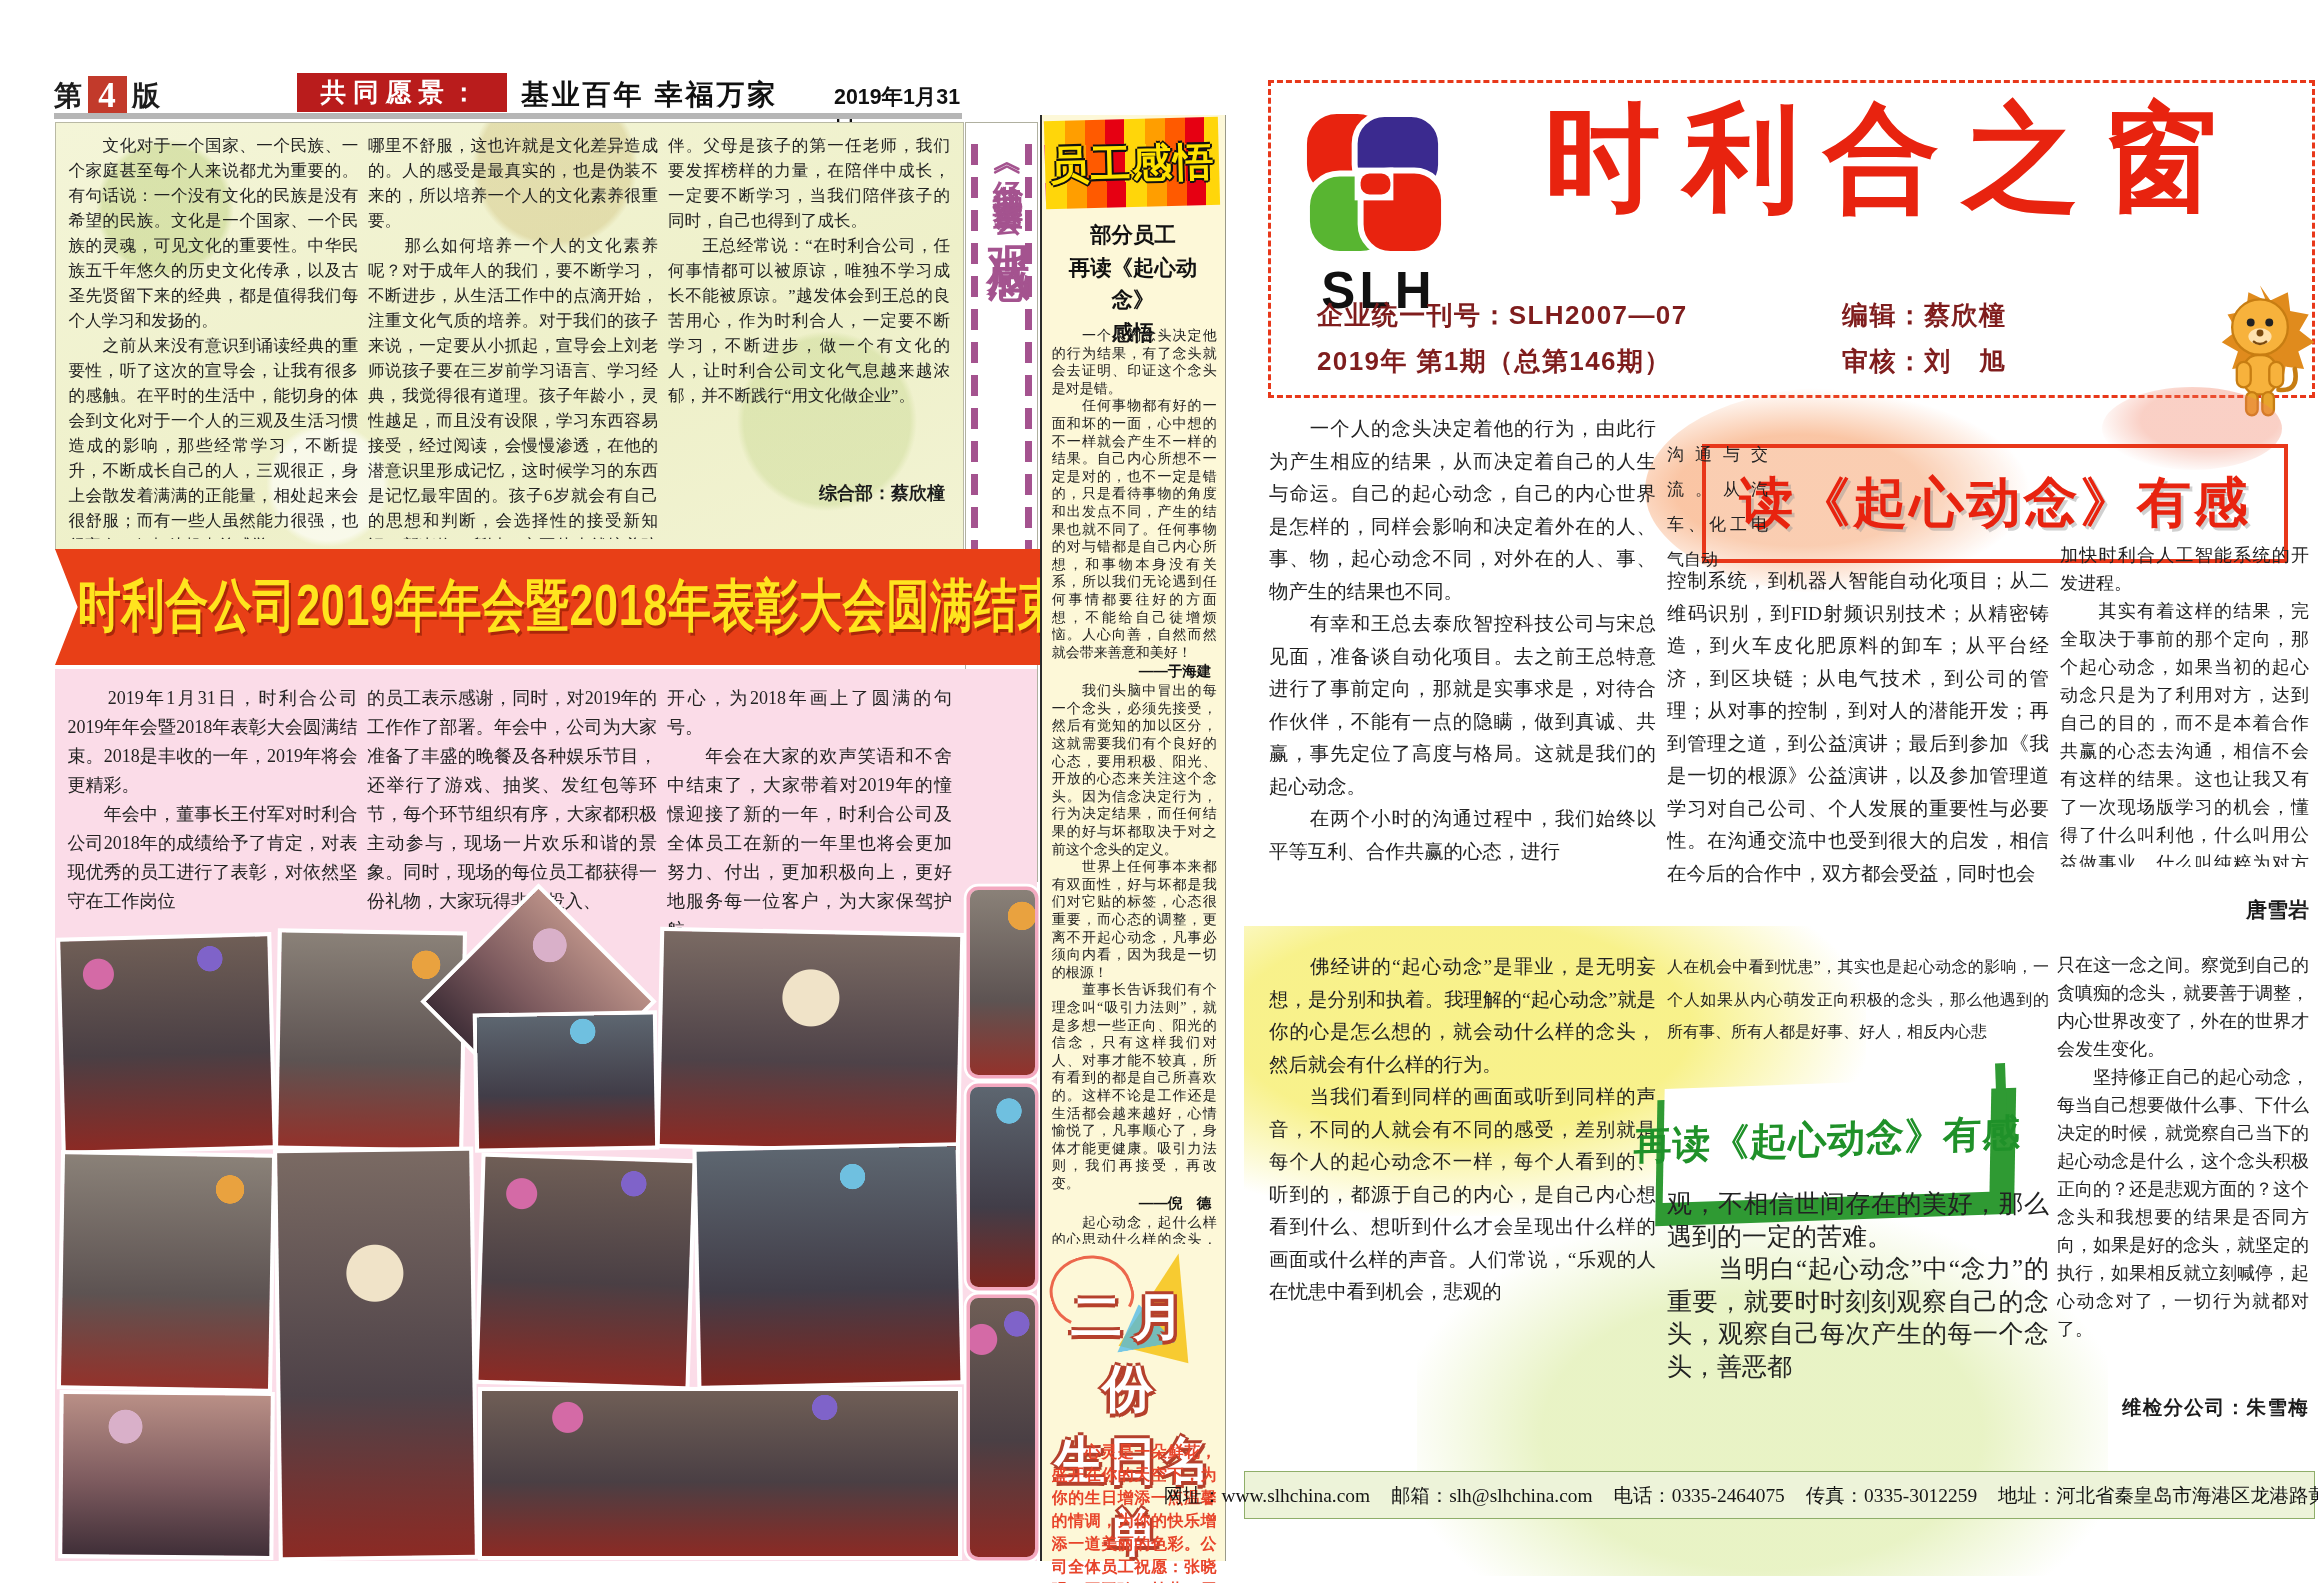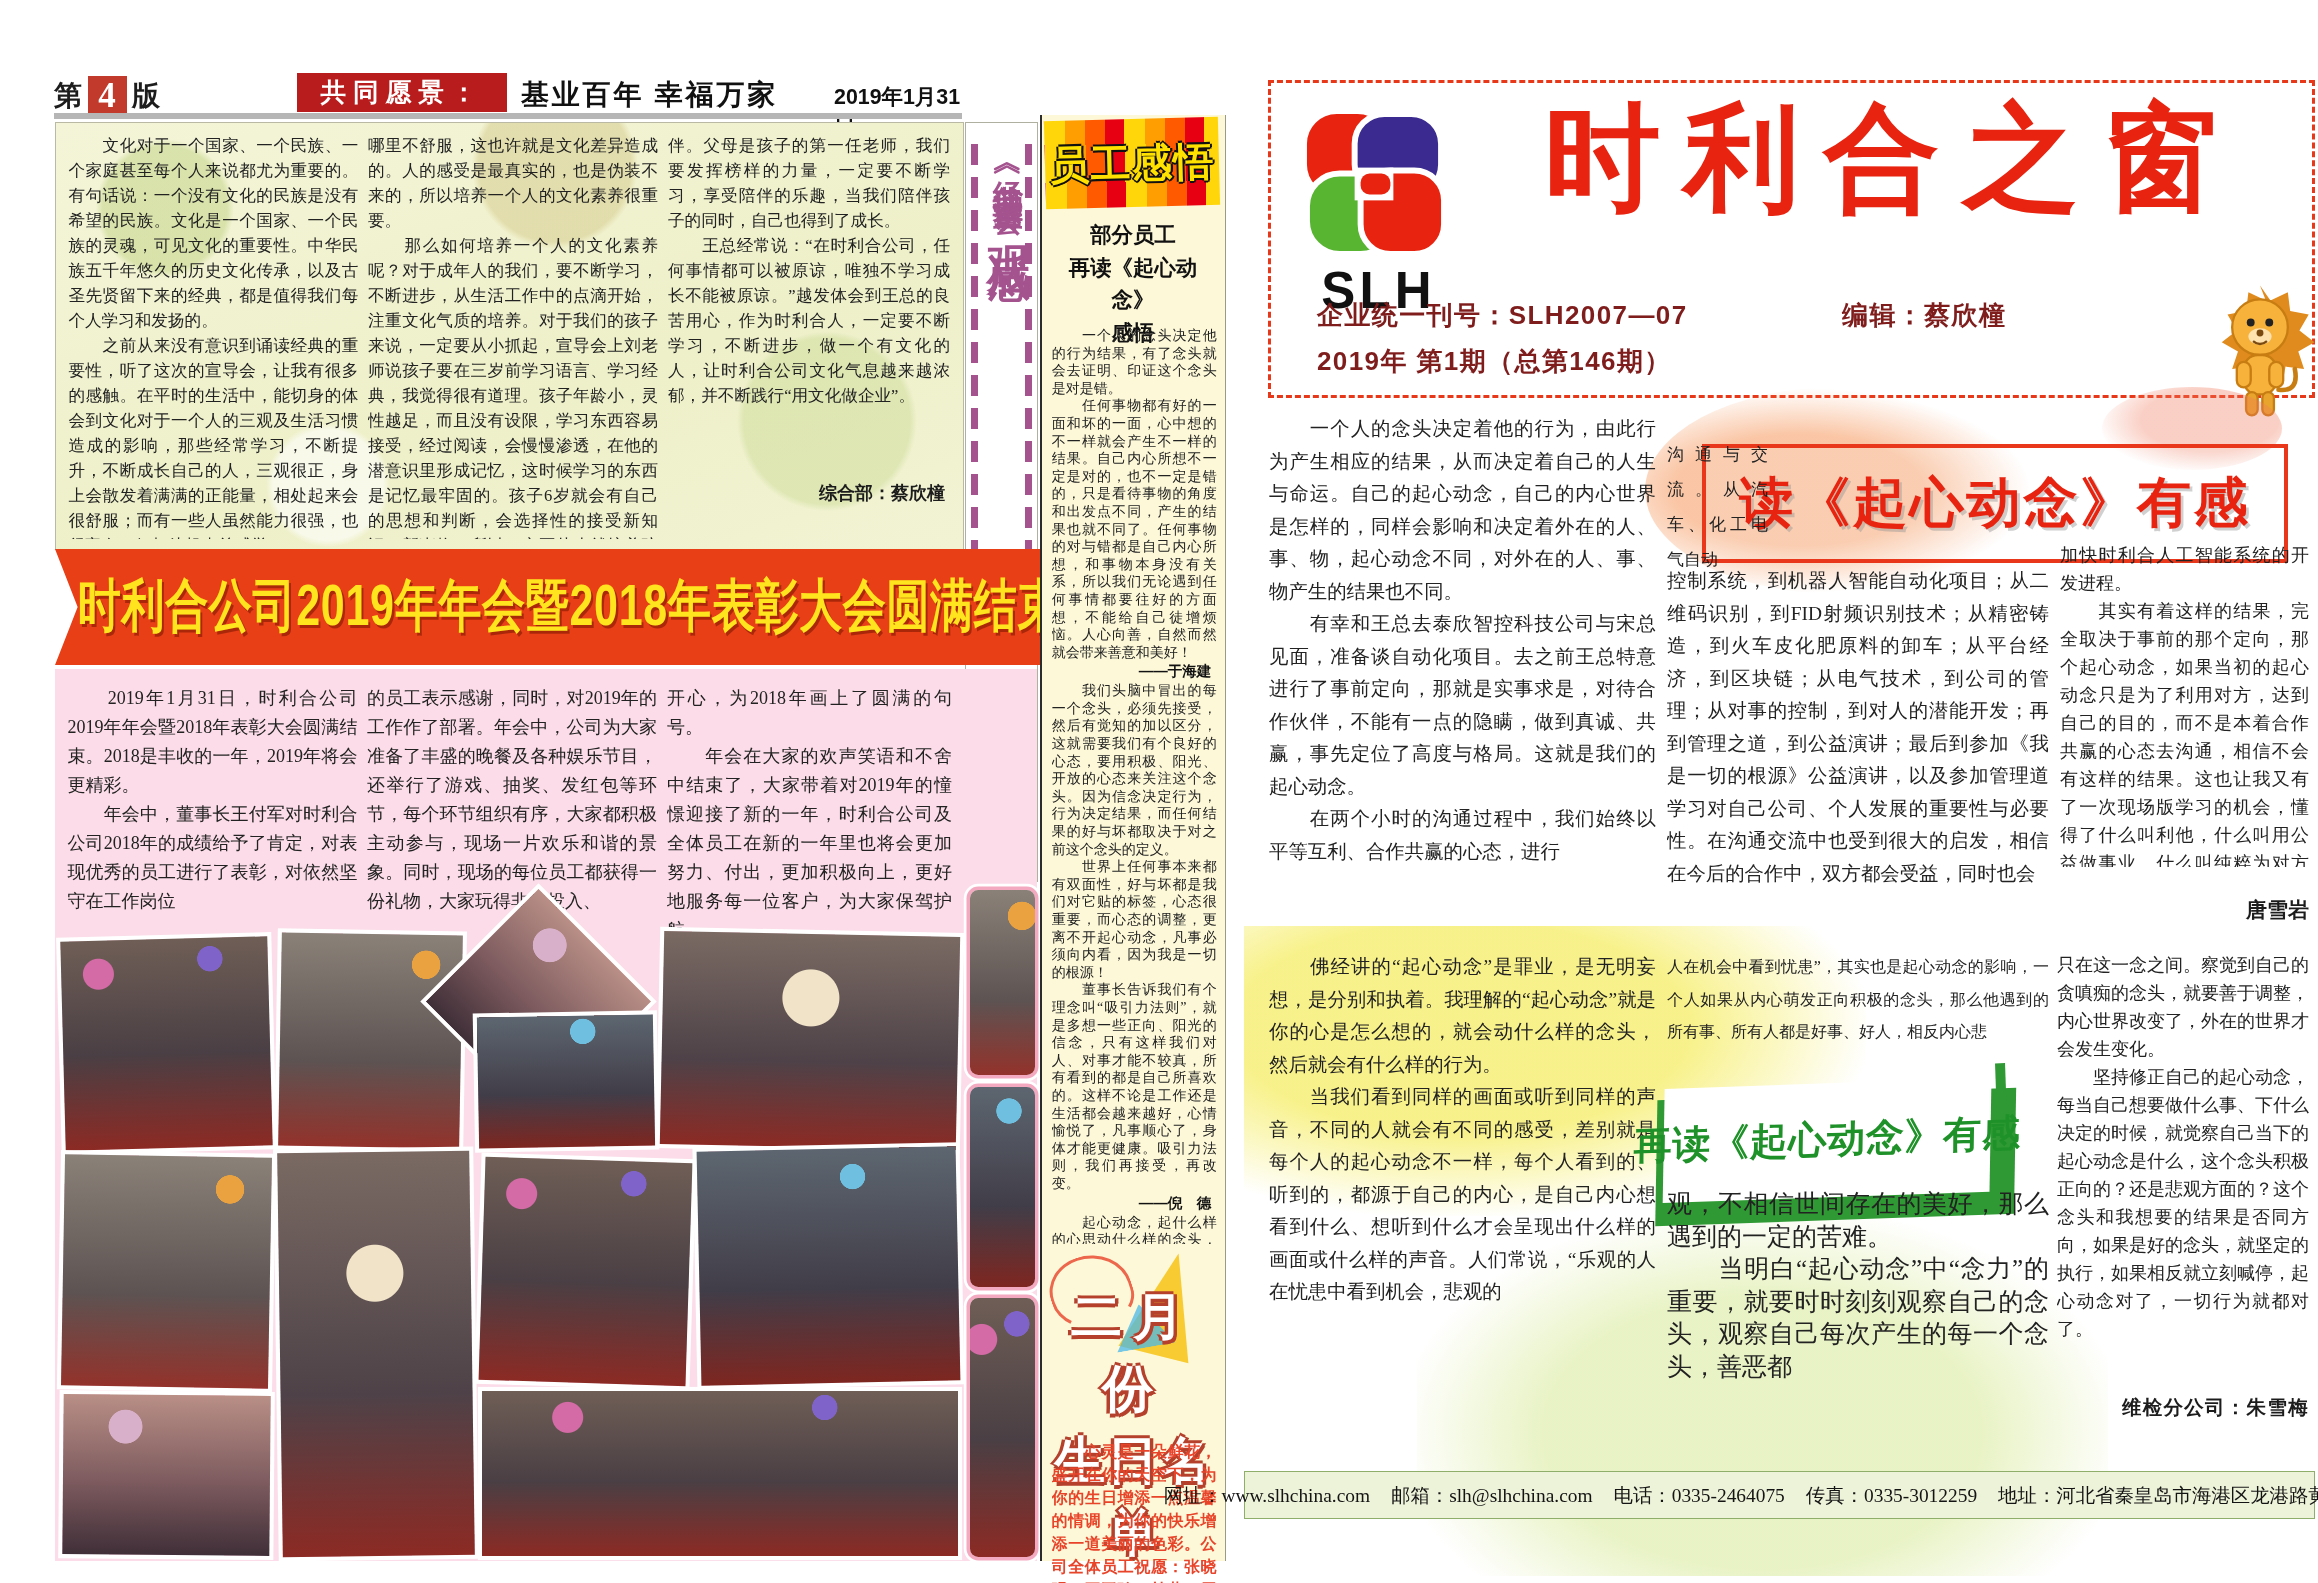--- a/index.html
+++ b/index.html
@@ -180,21 +180,21 @@
     <div class="abs vision-text">基业百年 幸福万家</div>
     <div class="abs lp-date">2019年1月31日</div>
   </div>
   <div class="abs lp-grayline"></div>
 
   <div class="abs panel1">
     <div class="p1col p1c1 flow">　　文化对于一个国家、一个民族、一个家庭甚至每个人来说都尤为重要的。有句话说：一个没有文化的民族是没有希望的民族。文化是一个国家、一个民族的灵魂，可见文化的重要性。中华民族五千年悠久的历史文化传承，以及古圣先贤留下来的经典，都是值得我们每个人学习和发扬的。
 　　之前从来没有意识到诵读经典的重要性，听了这次的宣导会，让我有很多的感触。在平时的生活中，能切身的体会到文化对于一个人的三观及生活习惯造成的影响，那些经常学习，不断提升，不断成长自己的人，三观很正，身上会散发着满满的正能量，相处起来会很舒服；而有一些人虽然能力很强，也很富有，但相处起来总感觉</div>
     <div class="p1col p1c2 flow">哪里不舒服，这也许就是文化差异造成的。人的感受是最真实的，也是伪装不来的，所以培养一个人的文化素养很重要。
 　　那么如何培养一个人的文化素养呢？对于成年人的我们，要不断学习，不断进步，从生活工作中的点滴开始，注重文化气质的培养。对于我们的孩子来说，一定要从小抓起，宣导会上刘老师说孩子要在三岁前学习语言、学习经典，我觉得很有道理。孩子年龄小，灵性越足，而且没有设限，学习东西容易接受，经过阅读，会慢慢渗透，在他的潜意识里形成记忆，这时候学习的东西是记忆最牢固的。孩子6岁就会有自己的思想和判断，会选择性的接受新知识、新事物，所以一定要从小就培养孩子的阅读习惯，同时还要做到陪</div>
-    <div class="p1col p1c3 flow">伴。父母是孩子的第一任老师，我们要发挥榜样的力量，一定要不断学习，享受陪伴的乐趣，当我们陪伴孩子的同时，自己也得到了成长。
+    <div class="p1col p1c3 flow">伴。父母是孩子的第一任老师，我们要发挥榜样的力量，在陪伴中成长，一定要不断学习，当我们陪伴孩子的同时，自己也得到了成长。
 　　王总经常说：“在时利合公司，任何事情都可以被原谅，唯独不学习成长不能被原谅。”越发体会到王总的良苦用心，作为时利合人，一定要不断学习，不断进步，做一个有文化的人，让时利合公司文化气息越来越浓郁，并不断践行“用文化做企业”。</div>
     <div class="p1byline">综合部：蔡欣橦</div>
   </div>
 
   <div class="abs vstrip">
     <div class="vdash l"></div>
     <div class="vdash r"></div>
     <div class="vtitle">
       <span class="vmain">《经典诵读宣讲会》</span>
       <span class="vsub">观后感</span>
@@ -271,20 +271,21 @@
     </svg>
     <div class="logo-slh">SLH</div>
     <div class="mh-title">时利合之窗</div>
     <div class="mh-info">
       <div class="row">
         <span class="c1">企业统一刊号：SLH2007—07</span>
         <span class="c2">编辑：蔡欣橦</span>
       </div>
       <div class="row">
         <span class="c1">2019年 第1期（总第146期）</span>
+        <span class="c2">审核：刘　旭</span>
       </div>
     </div>
     <svg class="lion" viewBox="0 0 100 126">
       <path d="M50 6 l9 13 15-7 2 16 16 3-8 14 13 10-14 8 5 15-16-2-3 16-12-11-12 11-3-16-16 2 5-15-14-8 13-10-8-14 16-3 2-16 15 7z" fill="#e08b1d"></path>
       <circle cx="50" cy="42" r="24" fill="#f7b23c" stroke="#c77d12" stroke-width="2"></circle>
       <circle cx="42" cy="38" r="3.4" fill="#222"></circle>
       <circle cx="58" cy="38" r="3.4" fill="#222"></circle>
       <ellipse cx="50" cy="50" rx="10" ry="7" fill="#ffe2ae"></ellipse>
       <circle cx="50" cy="47" r="3" fill="#7a4a10"></circle>
       <path d="M44 54 q6 5 12 0" stroke="#7a4a10" stroke-width="2" fill="none"></path>

